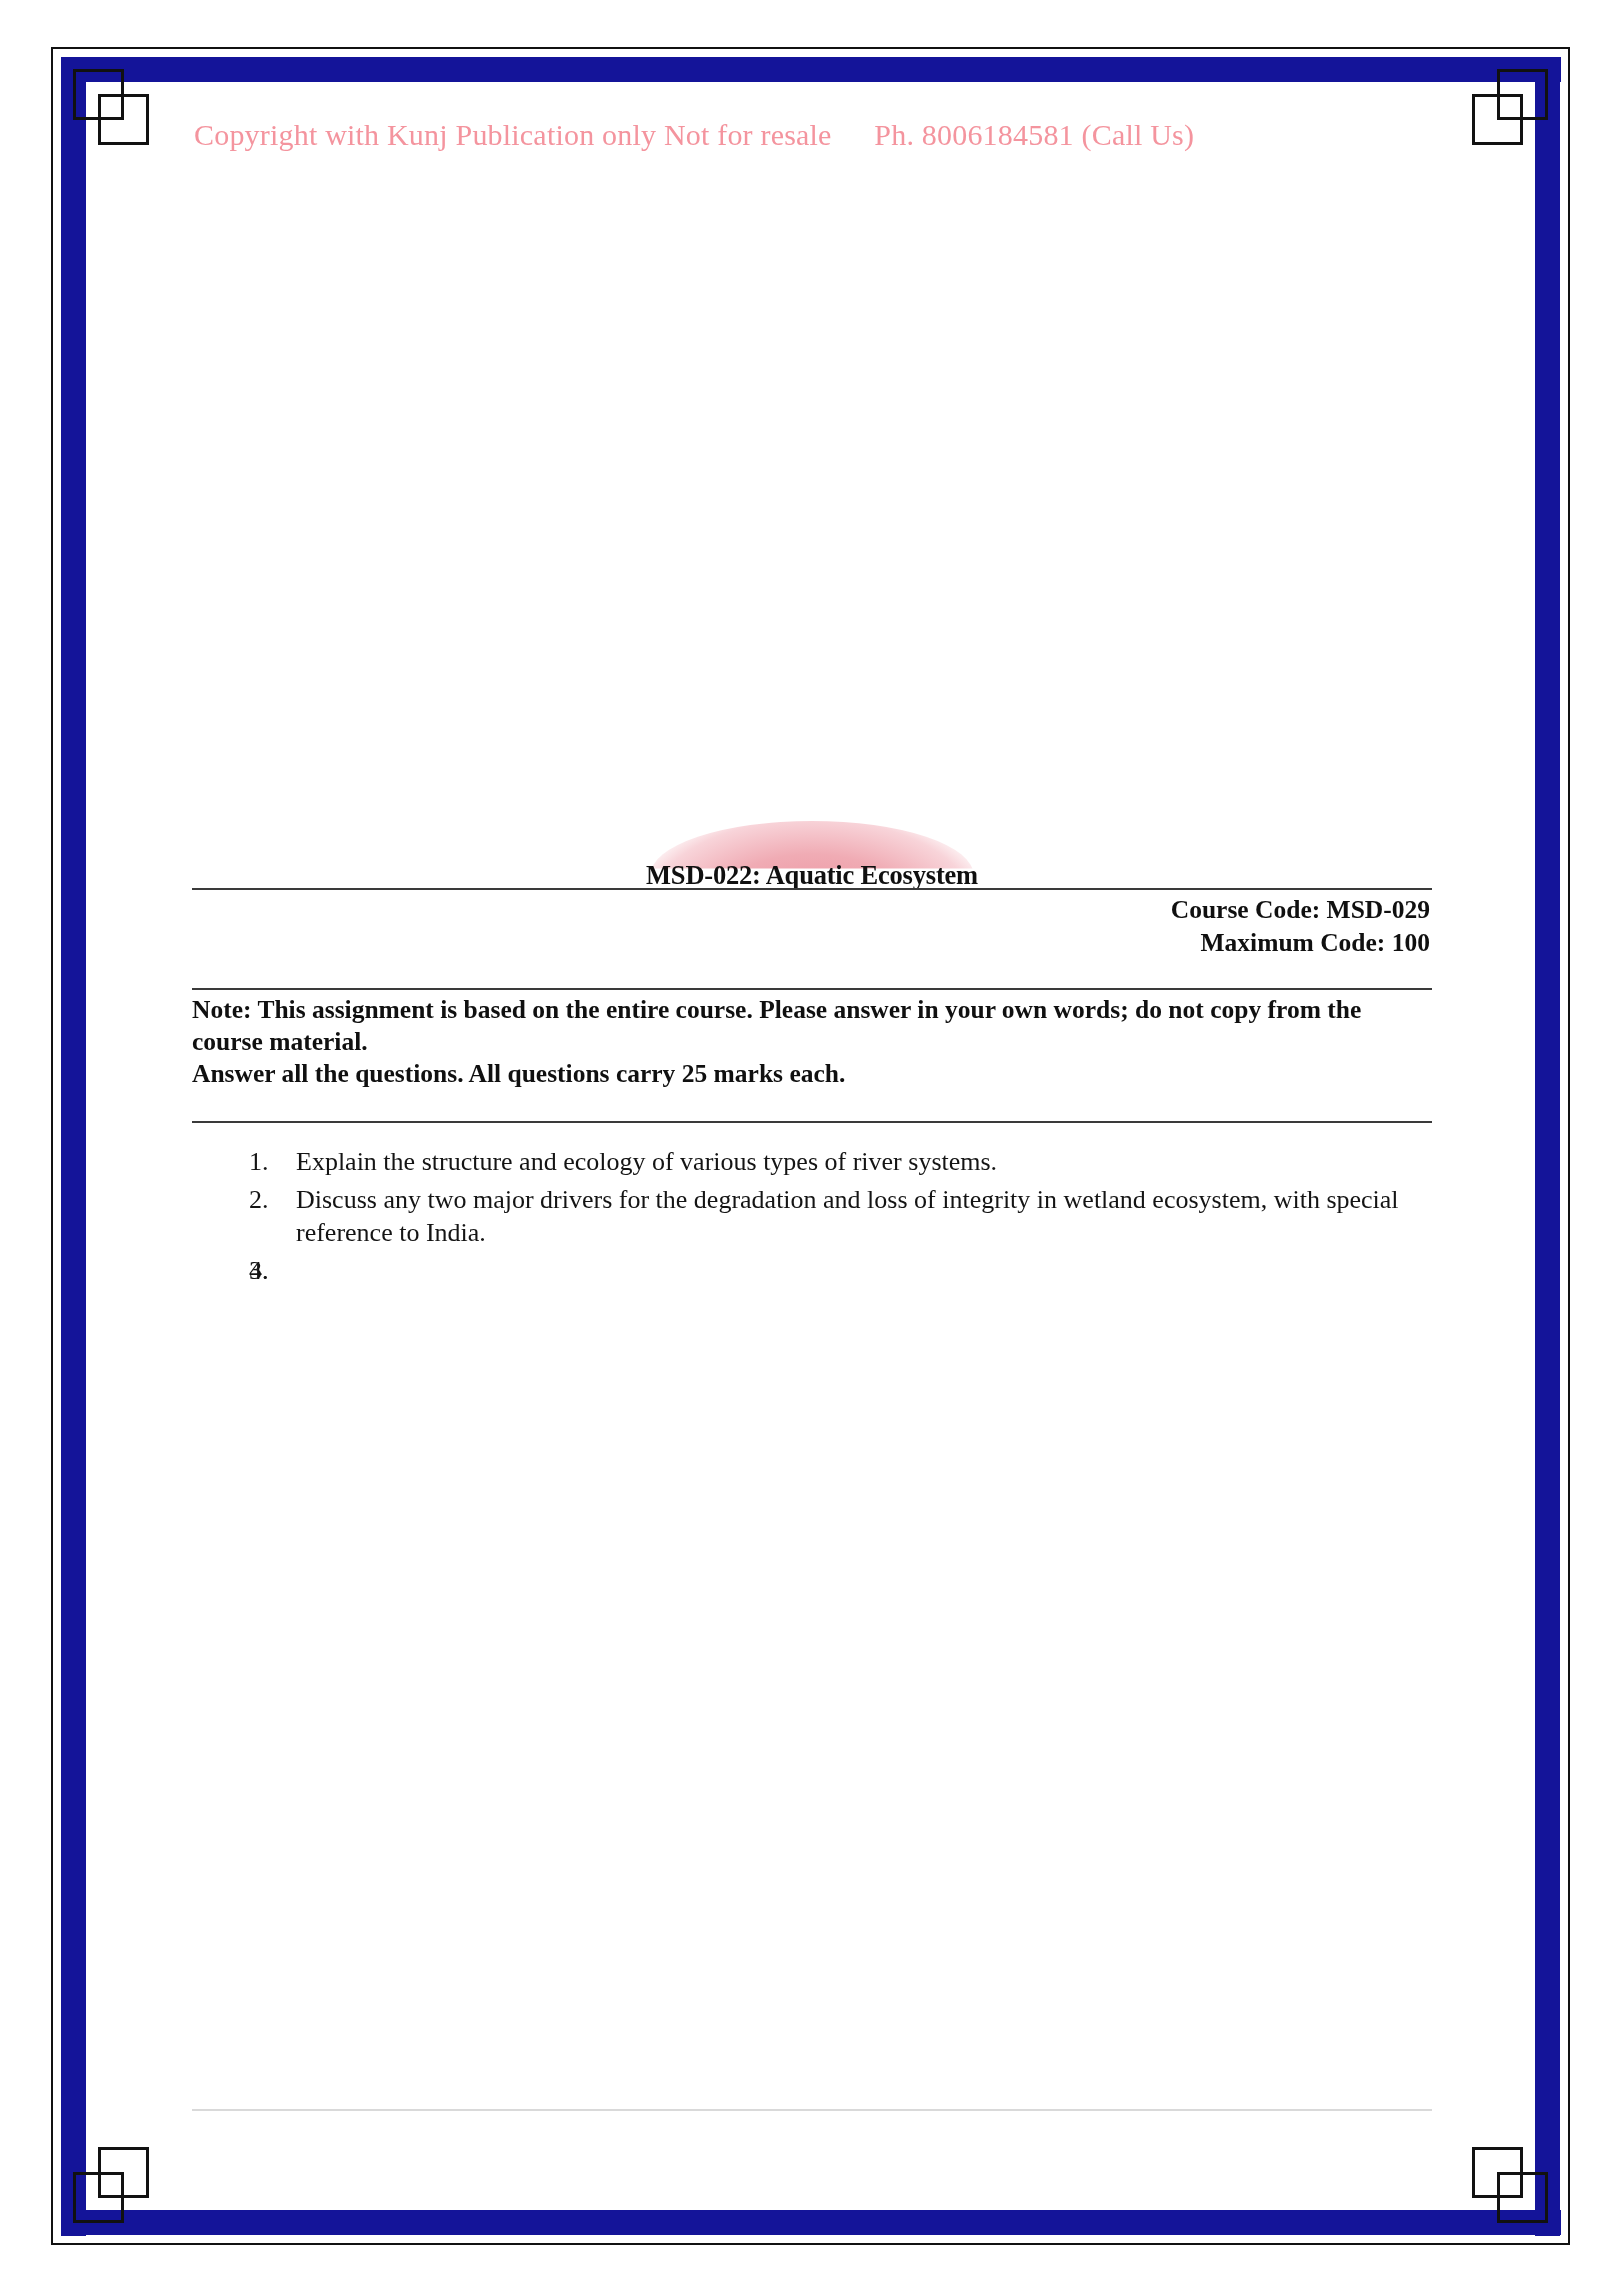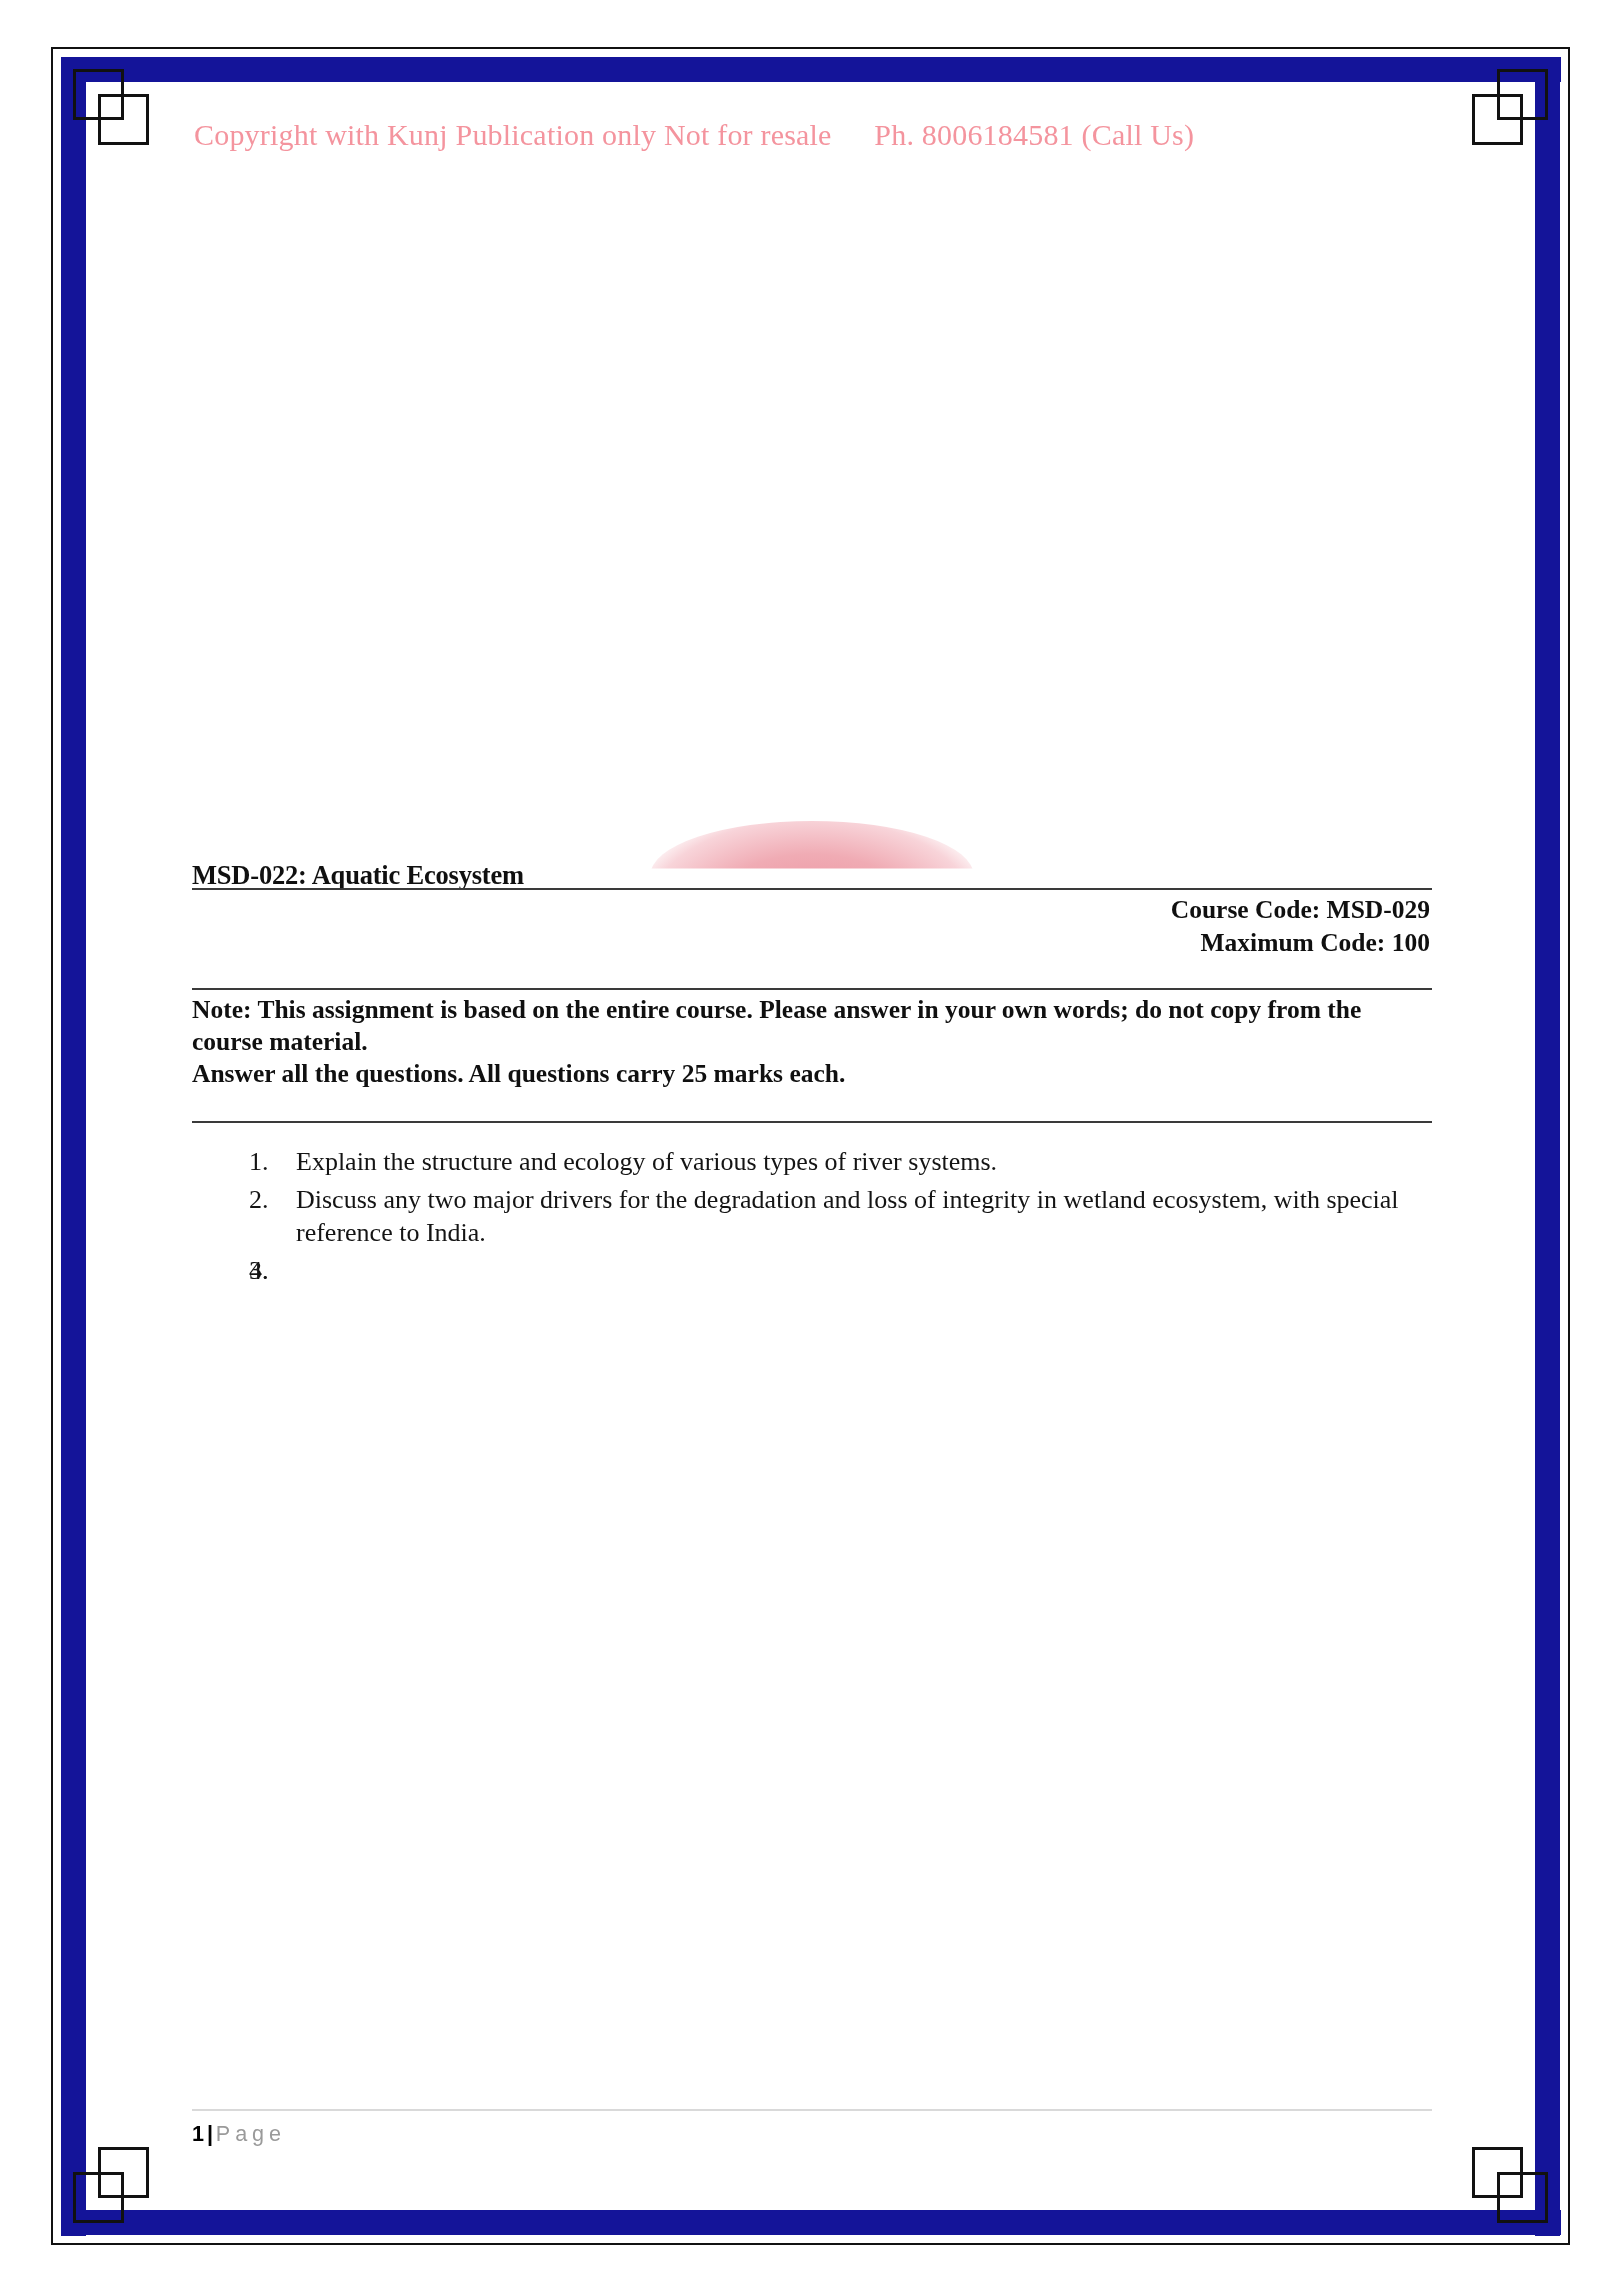--- a/index.html
+++ b/index.html
@@ -73,20 +73,21 @@
     padding-left: 2px;
   }
   .copyright-header .phone { padding-left: 35px; }
 
   
   .title-block {
     position: absolute;
     left: 192px;
     top: 821px;
     width: 1240px;
+    text-align: center;
   }
   .pink-arc {
     position: absolute;
     left: 50%;
     transform: translateX(-50%);
     top: 0px;
     width: 323px;
     height: 108px;
     border-radius: 50%;
     background: radial-gradient(ellipse at 50% 85%, #e8808e 0%, #eea0aa 45%, #f7ced4 72%, rgba(255,255,255,0) 85%);
@@ -261,17 +262,14 @@
   <li class="q-item">
     <span class="q-num">3.</span>
   </li>
   <li class="q-item">
     <span class="q-num">4.</span>
   </li>
 </ol>
 
 <div class="footer">
   <hr class="footer-rule">
-  <div class="footer-text">
-    <span class="pg-num">1</span><span class="pg-sep">|</span><span class="pg-word">Page</span>
-  </div>
 </div>
 
 
 </body></html>

